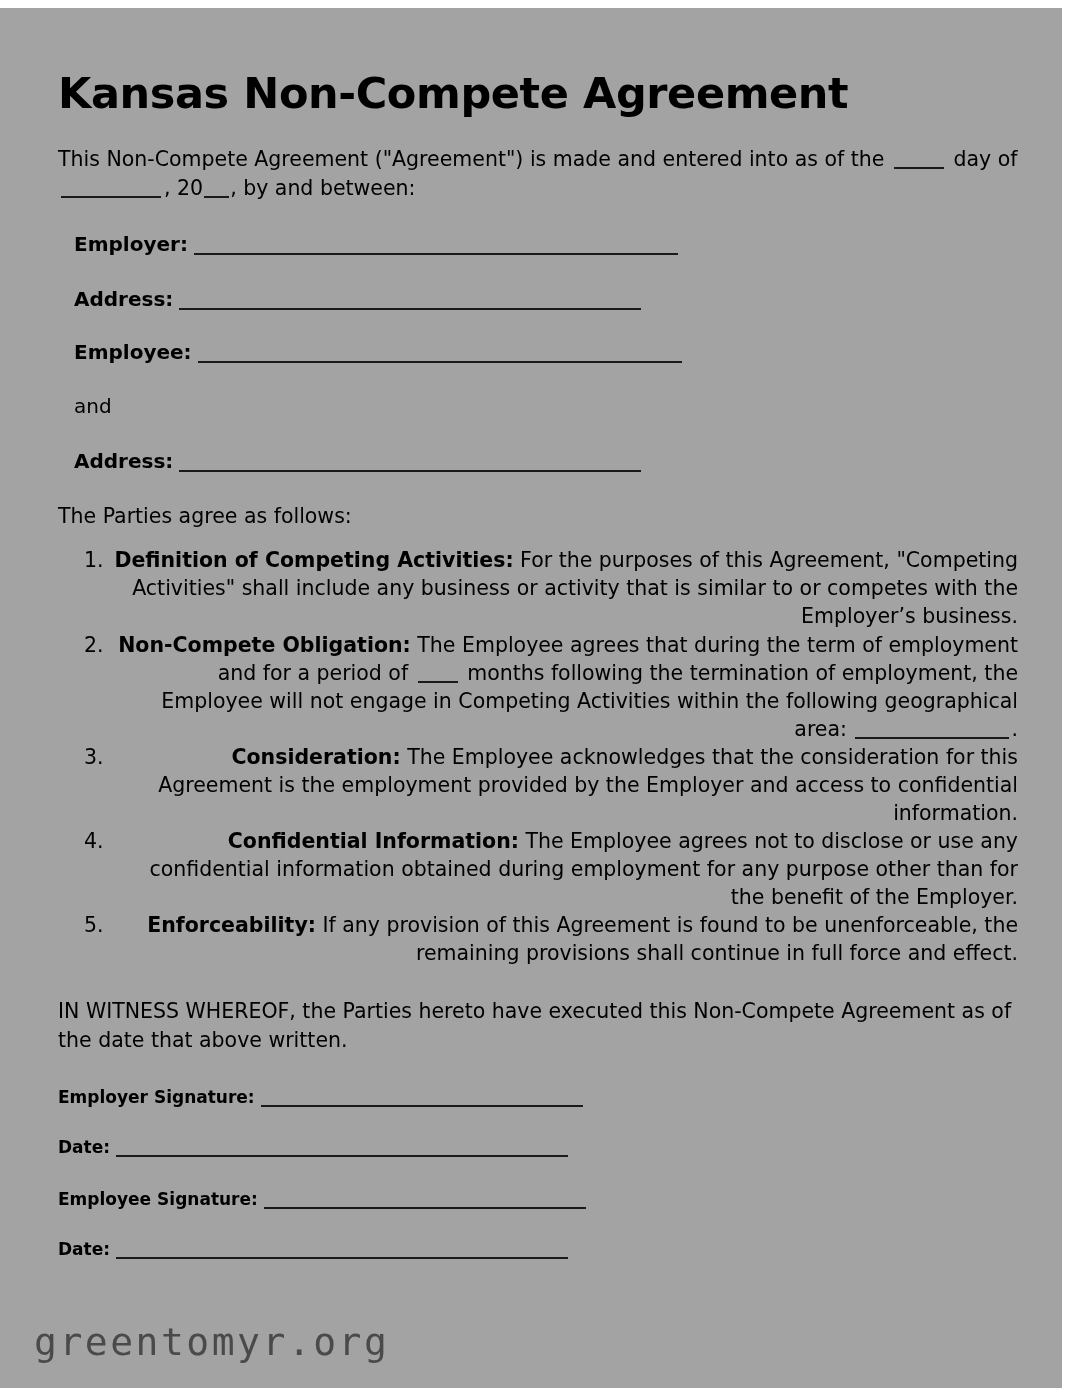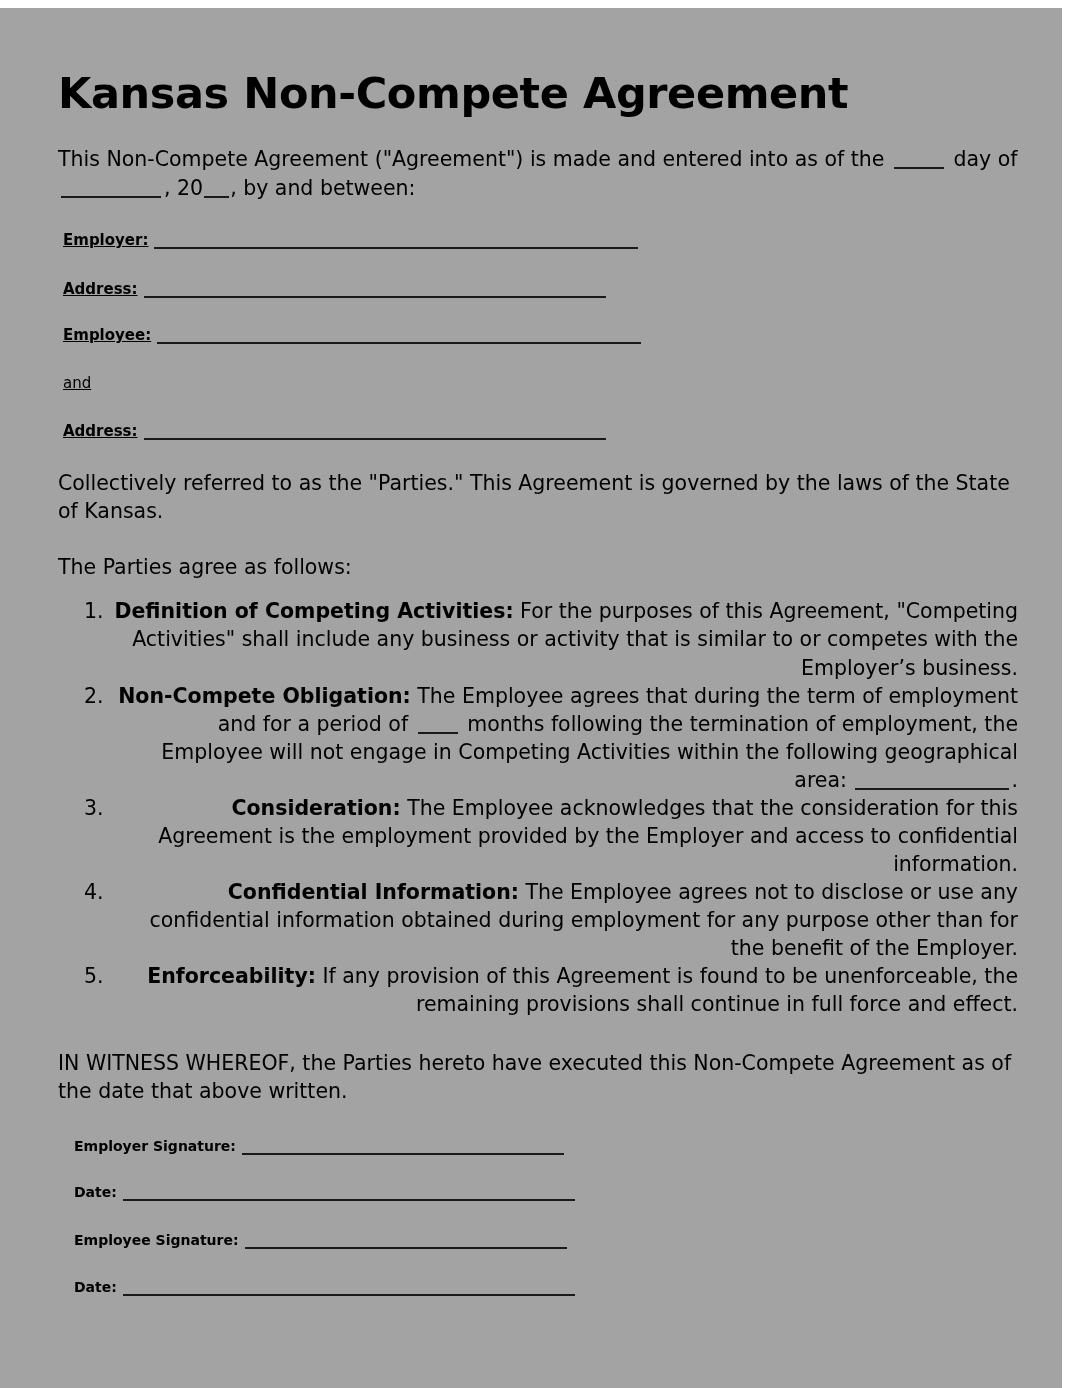--- a/index.html
+++ b/index.html
@@ -44,26 +44,25 @@
     margin: 0;
     padding: 0;
     color: #000;
   }
   .p-intro { margin-top: 29px; }
   .p-collect { margin-top: 27px; }
   .p-follows { margin-top: 28px; }
   .p-witness { margin-top: 30px; }
 
   .field-row {
-    font-size: 15px;
+    font-size: 20px;
     line-height: 1.3;
-    margin: 5px;
+    margin: 16px;
     white-space: nowrap;
     color: #000;
-    text-decoration: underline;
   }
   .field-employer { margin-top: 29px; }
   .field-addr1 { margin-top: 29px; }
   .field-and { margin-top: 28px; font-weight: normal; }
   .field-employee { margin-top: 27px; }
   .field-addr2 { margin-top: 29px; }
 
   .field-label {
     font-weight: bold;
   }
@@ -115,24 +114,24 @@
     vertical-align: -3px;
   }
   .ib-short { width: 40px; margin: 0 3px; }
   .ib-geo { width: 154px; margin: 0 2px; }
   .ib-day { width: 50px; margin: 0 3px; }
   .ib-month { width: 100px; margin: 0 3px; }
   .ib-yr { width: 25px; margin: 0 1px; }
 
   .sig-block { margin-top: 28px; }
   .sig-row {
-    font-size: 14px;
+    font-size: 17px;
     line-height: 1.3;
     white-space: nowrap;
-    margin: 16px;
+    margin: 0;
   }
   .sig-employer { margin-top: 32px; }
   .sig-date1 { margin-top: 28px; }
   .sig-employee { margin-top: 30px; }
   .sig-date2 { margin-top: 28px; }
   .sig-row .field-label { font-weight: bold; }
 
   .watermark {
     position: absolute;
     left: 34px;
@@ -157,21 +156,20 @@
     <div class="field-row field-employer"><span class="field-label">Employer:</span><span class="blank b-employer"></span></div>
 
     <div class="field-row field-addr1"><span class="field-label">Address:</span><span class="blank b-address1"></span></div>
 
     <div class="field-row field-employee"><span class="field-label">Employee:</span><span class="blank b-employee"></span></div>
 
     <div class="field-row field-and">and</div>
 
     <div class="field-row field-addr2"><span class="field-label">Address:</span><span class="blank b-address2"></span></div>
 
-    <p class="para p-collect">Collectively referred to as the "Parties." This Agreement is governed by the laws of the State of Kansas.</p>
 
     <p class="para p-follows">The Parties agree as follows:</p>
 
     <ol class="terms">
       <li><b>Definition of Competing Activities:</b><span> For the purposes of this Agreement, "Competing Activities" shall include any business or activity that is similar to or competes with the Employer’s business.</span></li>
       <li><b>Non-Compete Obligation:</b><span> The Employee agrees that during the term of employment and for a period of </span><span class="inline-blank ib-short"></span><span> months following the termination of employment, the Employee will not engage in Competing Activities within the following geographical area: </span><span class="inline-blank ib-geo"></span><span>.</span></li>
       <li><b>Consideration:</b><span> The Employee acknowledges that the consideration for this Agreement is the employment provided by the Employer and access to confidential information.</span></li>
       <li><b>Confidential Information:</b><span> The Employee agrees not to disclose or use any confidential information obtained during employment for any purpose other than for the benefit of the Employer.</span></li>
       <li><b>Enforceability:</b><span> If any provision of this Agreement is found to be unenforceable, the remaining provisions shall continue in full force and effect.</span></li>
     </ol>
@@ -183,13 +181,14 @@
 
       <div class="sig-row sig-date1"><span class="field-label">Date:</span><span class="blank b-date"></span></div>
 
       <div class="sig-row sig-employee"><span class="field-label">Employee Signature:</span><span class="blank b-sig"></span></div>
 
       <div class="sig-row sig-date2"><span class="field-label">Date:</span><span class="blank b-date"></span></div>
     </div>
 
   </div>
 
+  <div class="watermark">greentomyr.org</div>
 </div>
 
 </body></html>

